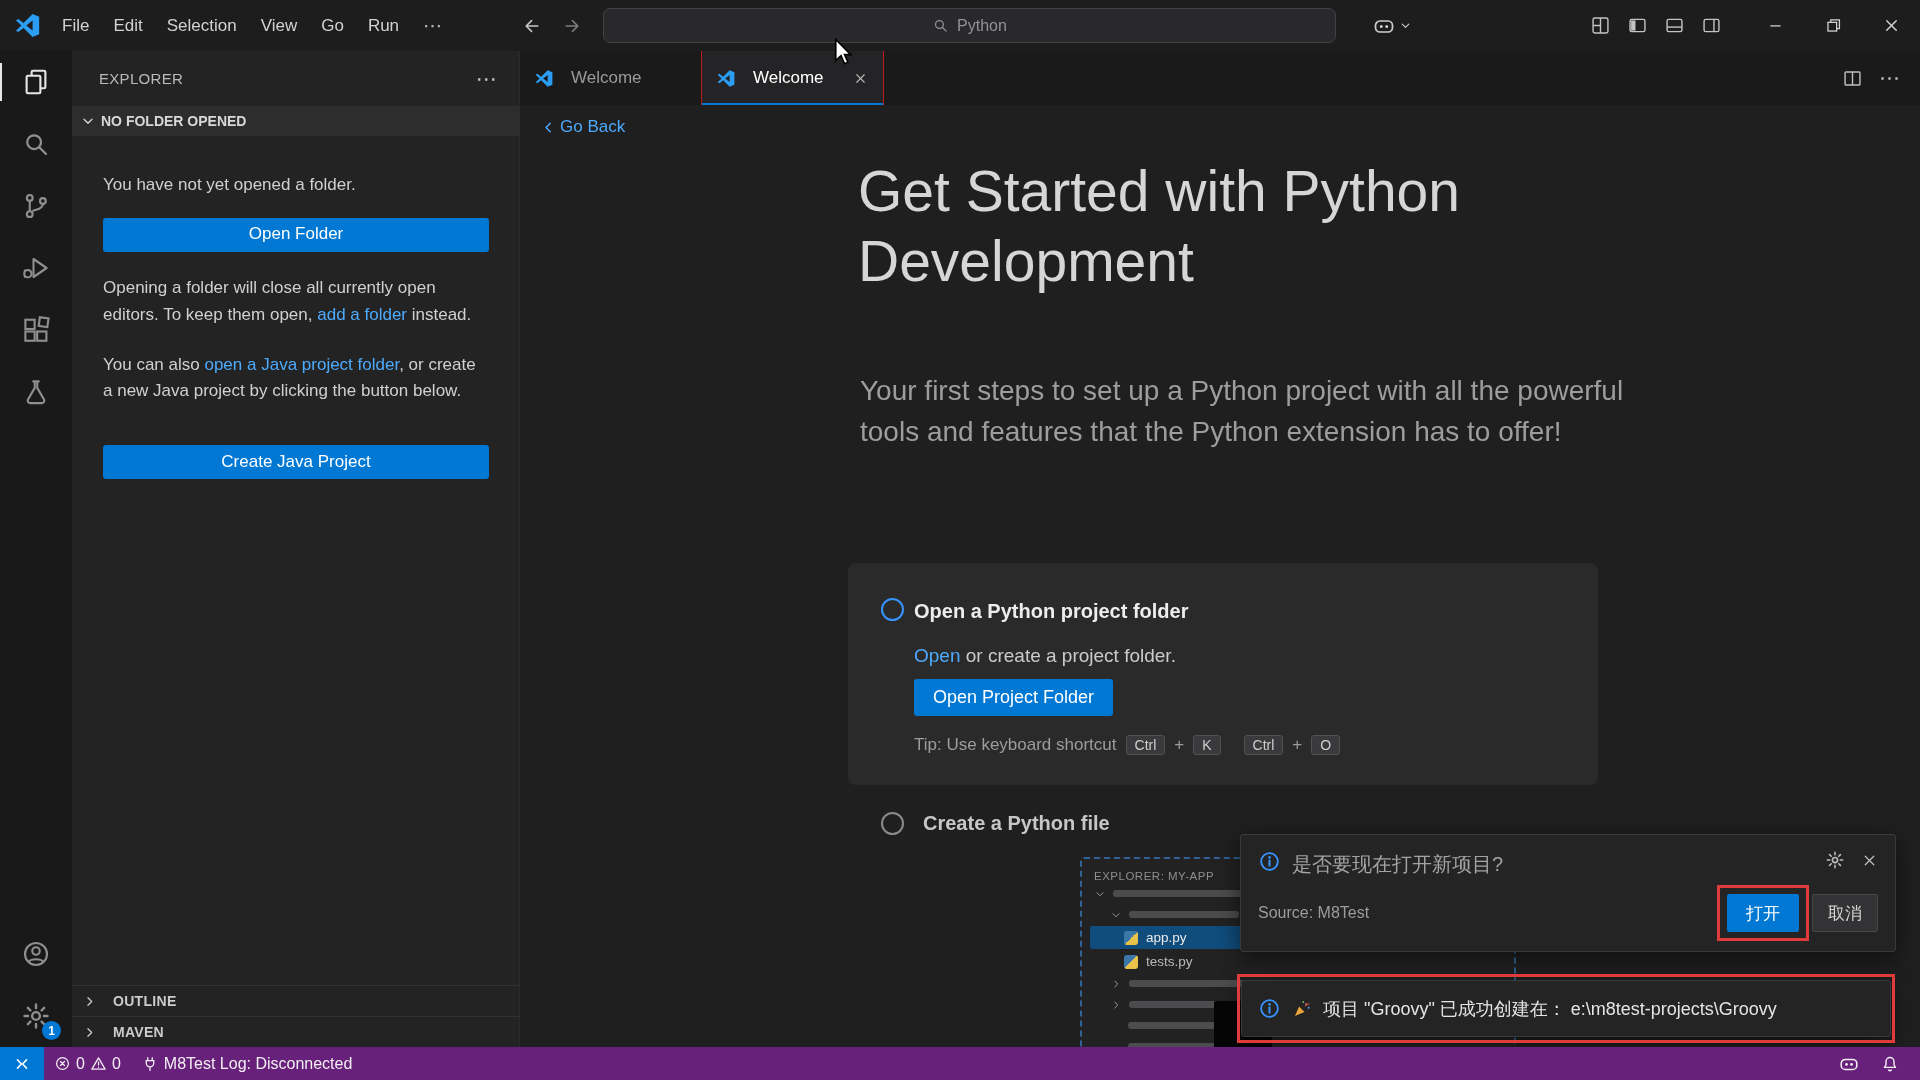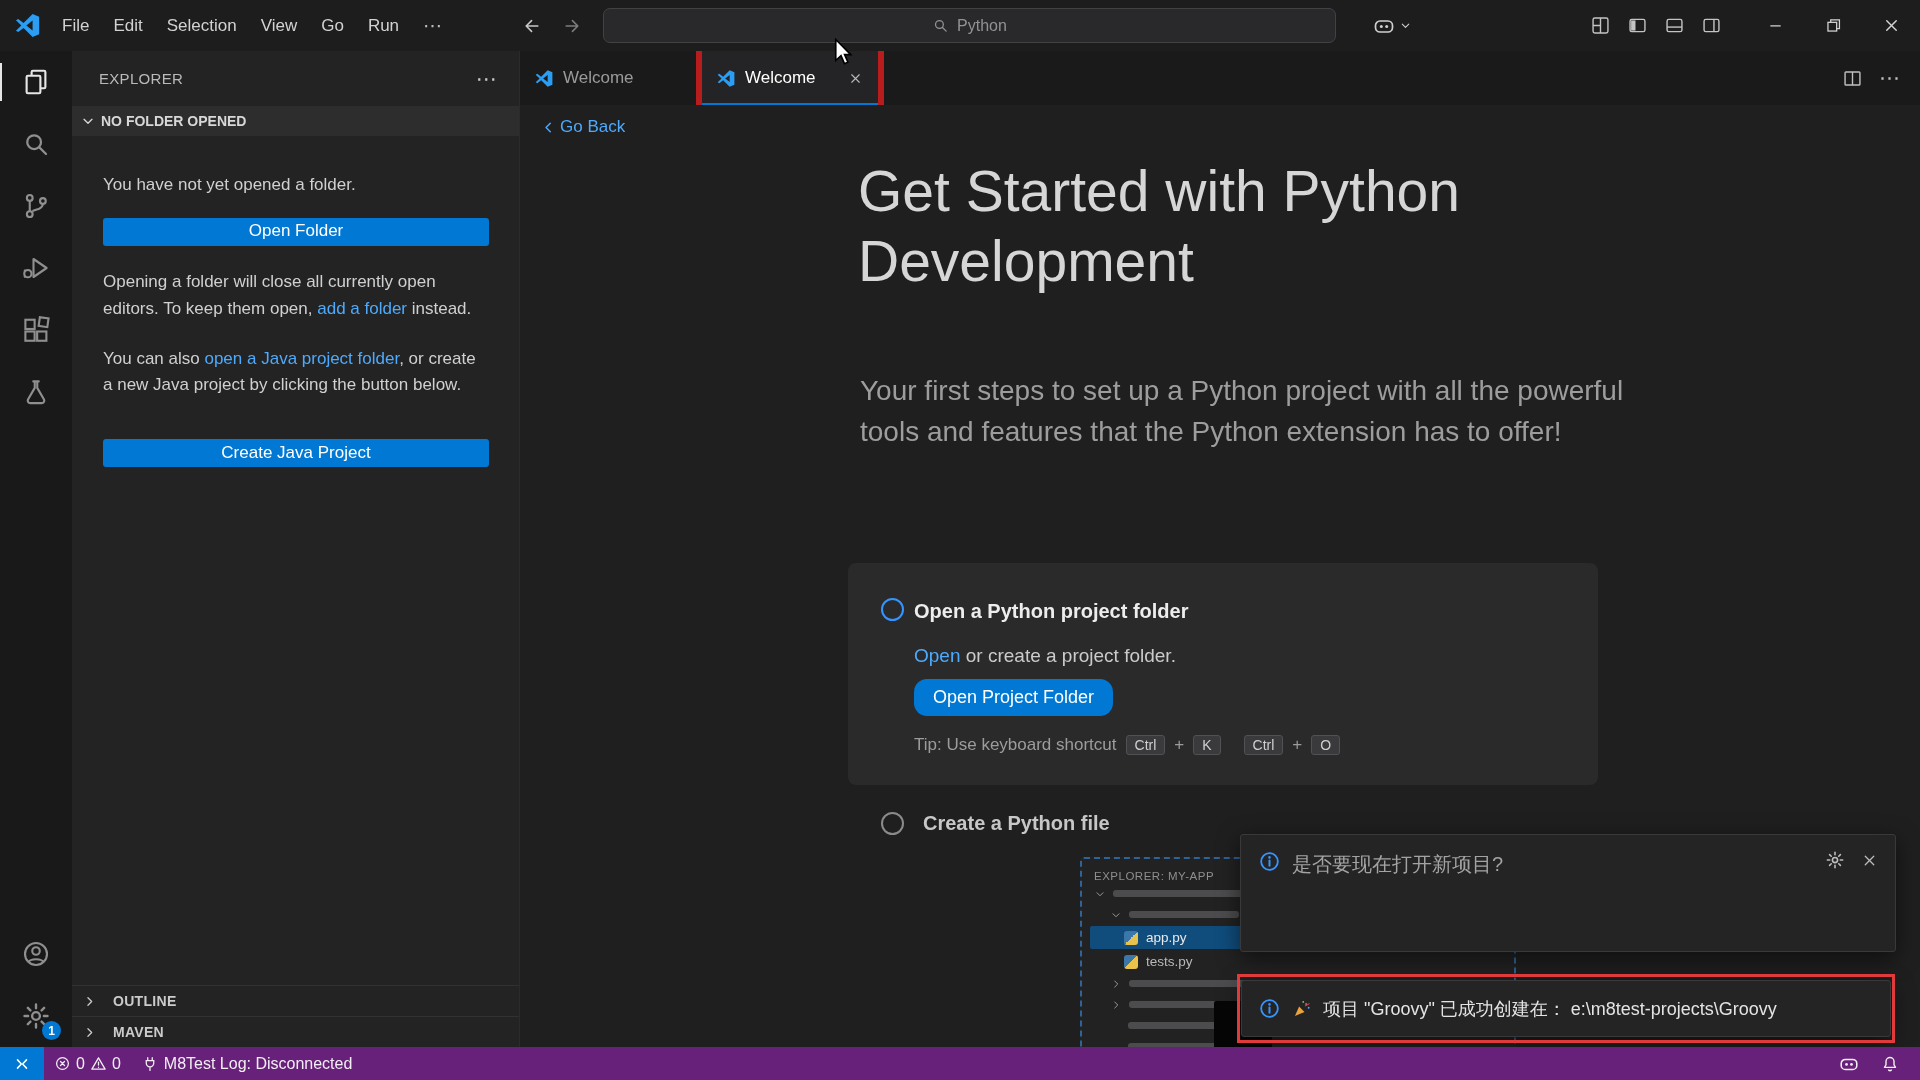--- a/index.html
+++ b/index.html
@@ -31,46 +31,46 @@
   .ab-item.active::before{content:"";position:absolute;left:0;top:12px;bottom:12px;width:2px;background:#e6e6e6}
   .ab-bottom{margin-top:auto}
   .badge{position:absolute;right:11px;bottom:7px;width:19px;height:19px;border-radius:50%;background:#0078d4;color:#fff;font-size:12px;font-weight:700;display:flex;align-items:center;justify-content:center}
 
   
   .sidebar{position:absolute;left:72px;top:51px;width:448px;bottom:33px;background:#232324;z-index:10;border-right:1px solid #2b2b2c;display:flex;flex-direction:column}
   .sb-head{height:55px;display:flex;align-items:center;padding:0 22px 0 27px;color:#bababa;font-size:15px;letter-spacing:.3px;flex:none}
   .sb-head .more{margin-left:auto;color:#c9c9c9;font-size:21px}
   .sb-band{height:30px;background:#2d2d2e;display:flex;align-items:center;gap:5px;padding:0 8px;font-weight:700;font-size:14px;color:#d8d8d8;flex:none}
   .sb-content{flex:1;overflow:hidden;padding:36px 30px 0 31px;font-size:17px;line-height:1.58;color:#d0d0d0}
-  .btn-primary{display:block;width:100%;height:28px;background:#0078d4;border-radius:3px;color:#fff;font-size:17px;text-align:center}
+  .btn-primary{display:block;width:100%;height:34px;background:#0078d4;border-radius:3px;color:#fff;font-size:17px;text-align:center}
   .sb-content .btn-primary{margin-top:19px}
   .sb-p{margin-top:23px}
   .link{color:#4daafc}
   .sb-panels{flex:none}
   .panel-row{height:31px;border-top:1px solid #313132;display:flex;align-items:center;gap:16px;padding:0 10px;font-weight:700;font-size:14px;color:#cbcbcb;letter-spacing:.3px}
 
   
   .tabstrip{position:absolute;left:520px;right:0;top:51px;height:54px;background:#1a1a1b;display:flex;align-items:stretch;z-index:10}
-  .tab{width:182px;display:flex;align-items:center;gap:10px;padding:0 15px;font-size:17px;color:#9a9a9b;border-right:6px solid #b91c1c}
+  .tab{width:182px;display:flex;align-items:center;gap:18px;padding:0 15px;font-size:17px;color:#9a9a9b;border-right:1px solid #b91c1c}
   .tab.active{background:#242426;color:#fff;position:relative}
   .tab.active::after{content:"";position:absolute;left:0;right:0;bottom:0;height:2px;background:#0078d4}
   .tab .x{margin-left:auto;color:#b9b9b9;display:flex}
   .ts-actions{margin-left:auto;display:flex;align-items:center;gap:16px;padding-right:20px;color:#c0c0c0}
 
   
   .editor{position:absolute;left:520px;right:0;top:105px;bottom:33px;background:#1f1f1f;overflow:hidden;z-index:5}
   .goback{position:absolute;left:20px;top:12px;display:flex;align-items:center;gap:3px;color:#4daafc;font-size:17px}
   .h1{position:absolute;left:338px;top:52px;font-size:57px;line-height:1.22;color:#d6d6d6;font-weight:400}
   .subtitle{position:absolute;left:340px;top:266px;width:780px;font-size:28px;line-height:1.45;color:#9d9d9e}
   .card{position:absolute;left:328px;top:458px;width:750px;height:222px;background:#2a2a2b;border-radius:8px}
   .radio{width:23px;height:23px;border:2.5px solid #3794ff;border-radius:50%;flex:none}
   .card .radio{position:absolute;left:33px;top:35px}
   .ctitle{position:absolute;left:66px;top:37px;font-size:20px;font-weight:700;color:#ededed}
   .cdesc{position:absolute;left:66px;top:82px;font-size:19px;color:#cbcbcb}
-  .cbtn{position:absolute;left:66px;top:116px;height:37px;padding:0 19px;background:#0078d4;color:#fff;font-size:18px;border-radius:13px;display:inline-flex;align-items:center}
+  .cbtn{position:absolute;left:66px;top:116px;height:37px;padding:0 19px;background:#0078d4;color:#fff;font-size:18px;border-radius:3px;display:inline-flex;align-items:center}
   .tip{position:absolute;left:66px;top:172px;display:flex;align-items:flex-start;gap:9px;font-size:17px;color:#9c9c9d}
   .tip .gap{width:5px}
   kbd{background:#3a3a3c;border:1px solid #515153;border-radius:3px;padding:1px 8px;font-size:14px;color:#cfcfcf;font-family:"Liberation Sans",sans-serif}
   .step2{position:absolute;left:361px;top:707px;display:flex;align-items:center;gap:19px}
   .radio2{width:23px;height:23px;border:2.5px solid #8b8b8b;border-radius:50%;flex:none}
   .step2 .lbl{font-size:20px;font-weight:700;color:#c7c7c7}
 
   
   .illus{position:absolute;left:560px;top:752px;width:436px;height:200px;background:#222223;border:2px dashed #2f6296;border-radius:4px;padding:9px 12px;z-index:1}
   .i-head{display:flex;align-items:center;color:#8e8e8f;letter-spacing:.5px;font-size:11.5px}
@@ -548,20 +548,28 @@
       <div class="t1-msg">是否要现在打开新项目?</div>
       <div class="t1-icons">
         <button><svg class="ic" width="20" height="20">
               <use href="#i-gear"></use>
             </svg></button>
         <button><svg class="ic" width="17" height="17">
               <use href="#i-close"></use>
             </svg></button>
       </div>
     </div>
+    <div class="t1-row2">
+      <div class="t1-src">Source: M8Test</div>
+      <span class="rel">
+        <button class="btn-open">打开</button>
+        <i class="ann"></i>
+      </span>
+      <button class="btn-cancel">取消</button>
+    </div>
   </div>
 
   <div class="toast t2">
     <svg class="ic" width="23" height="23" style="color:#3794ff;flex:none">
         <use href="#i-info"></use>
       </svg>
     <svg class="ic" width="20" height="20" style="flex:none">
         <use href="#i-party"></use>
       </svg>
     <span class="t2-msg">项目 "Groovy" 已成功创建在： e:\m8test-projects\Groovy</span>

